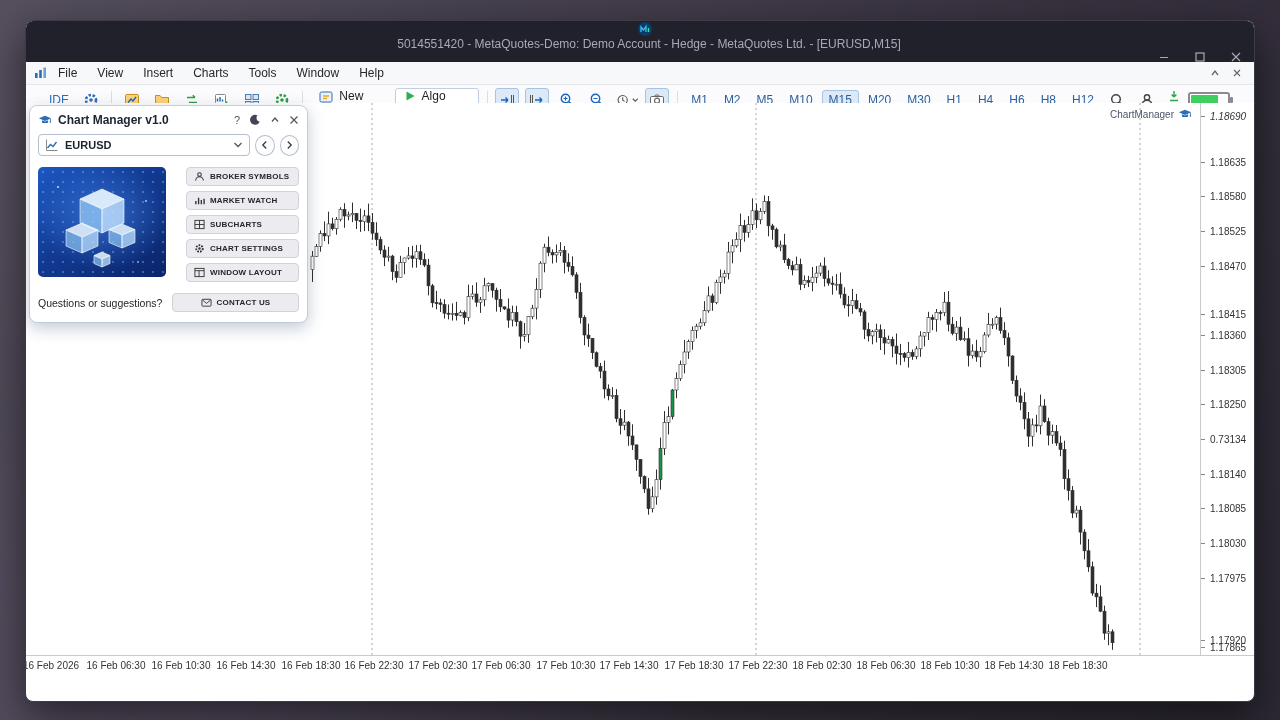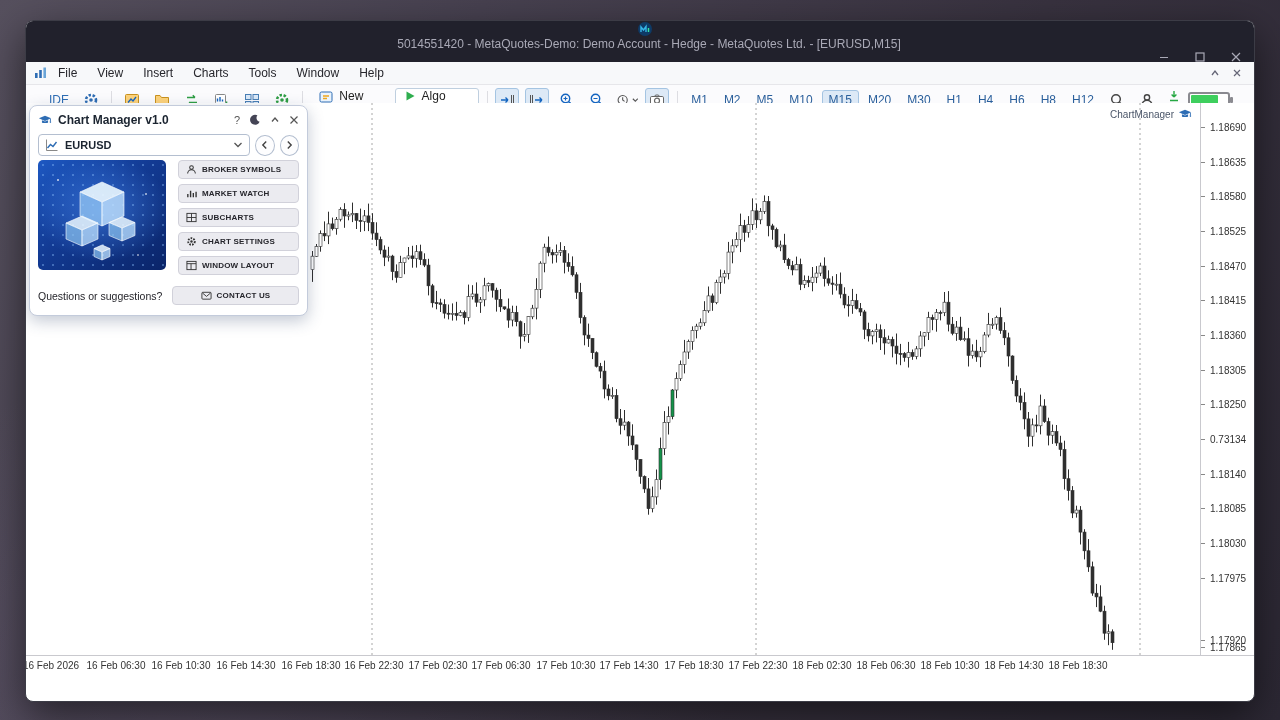--- a/index.html
+++ b/index.html
@@ -53,21 +53,21 @@
   
   .cm-panel { position:absolute; left:3px; top:2px; width:279px; background:#fff; border:1px solid #c3cbdb; border-radius:8px; box-shadow:0 5px 16px rgba(40,60,100,.28); padding:7px 8px 10px; }
   .cm-header { display:flex; align-items:center; gap:6px; }
   .cm-title { font-size:12px; font-weight:bold; color:#1b2430; }
   .cm-hicons { margin-left:auto; display:flex; align-items:center; gap:9px; color:#555; font-size:11px; }
   .cm-row { display:flex; align-items:center; gap:5px; margin-top:7px; }
   .combo { flex:0 0 212px; height:22px; border:1px solid #b4bfd0; border-radius:4px; display:flex; align-items:center; gap:6px; padding:0 6px; }
   .combo-text { font-size:11px; font-weight:bold; color:#1b2430; }
   .combo .chev { margin-left:auto; }
   .nav-btn { width:21px; height:21px; border:1px solid #b4bfd0; border-radius:50%; display:flex; align-items:center; justify-content:center; background:#fdfdfe; }
-  .cm-body { display:flex; gap:12px; margin-top:4px; }
+  .cm-body { display:flex; gap:20px; margin-top:11px; }
   .thumb { width:128px; height:110px; border-radius:5px; overflow:hidden; position:relative;
     background:
       radial-gradient(rgba(140,195,255,.38) 1px, transparent 1.3px),
       radial-gradient(90px 70px at 50% 45%, rgba(80,150,255,.5), transparent 75%),
       linear-gradient(140deg,#1d58c2 0%, #123a93 45%, #0a2468 100%);
     background-size:10px 10px, auto, auto; }
   .cm-btn-col { flex:1; display:flex; flex-direction:column; gap:5px; }
   .cm-btn { height:19px; background:#ebebf0; border:1px solid #d1d1da; border-radius:4px; display:flex; align-items:center; gap:5px; padding:0 7px; font-size:8px; font-weight:bold; color:#26262c; letter-spacing:.2px; white-space:nowrap; }
   .cm-footer { display:flex; align-items:center; justify-content:space-between; margin-top:11px; }
   .cm-question { font-size:10.5px; color:#26262c; }
@@ -702,26 +702,26 @@
       <span>ChartManager</span>
       <svg class="i14" viewBox="0 0 16 16">
             <path d="M8 3L1 6l7 3 7-3z" fill="#2e6db4"></path>
             <path d="M4.5 8.2v2.6c0 .9 7 .9 7 0V8.2L8 9.7z" fill="#2e6db4"></path>
             <path d="M14.2 6.6v3.2" stroke="#2e6db4"></path>
             <circle cx="14.2" cy="10.4" r=".9" fill="#2e6db4"></circle>
           </svg>
     </div>
 
     <div id="price-axis" class="price-axis">
-          <div class="pl" style="top: 19px;">1.18690</div>
+          <div class="pl" style="top: 8px; font-style: italic;">1.18690</div>
           <div class="pl" style="top: 53.6667px;">1.18635</div>
           <div class="pl" style="top: 88.3333px;">1.18580</div>
           <div class="pl" style="top: 123px;">1.18525</div>
           <div class="pl" style="top: 157.667px;">1.18470</div>
-          <div class="pl" style="top: 192px;">1.18415</div>
+          <div class="pl" style="top: 206px;">1.18415</div>
           <div class="pl" style="top: 227px;">1.18360</div>
           <div class="pl" style="top: 261.667px;">1.18305</div>
           <div class="pl" style="top: 296.333px;">1.18250</div>
           <div class="pl" style="top: 331px;">0.73134</div>
           <div class="pl" style="top: 365.667px;">1.18140</div>
           <div class="pl" style="top: 400.333px;">1.18085</div>
           <div class="pl" style="top: 435px;">1.18030</div>
           <div class="pl" style="top: 469.667px;">1.17975</div>
           <div class="pl" style="top: 532px;">1.17920</div>
           <div class="pl" style="top: 539px;">1.17865</div>

